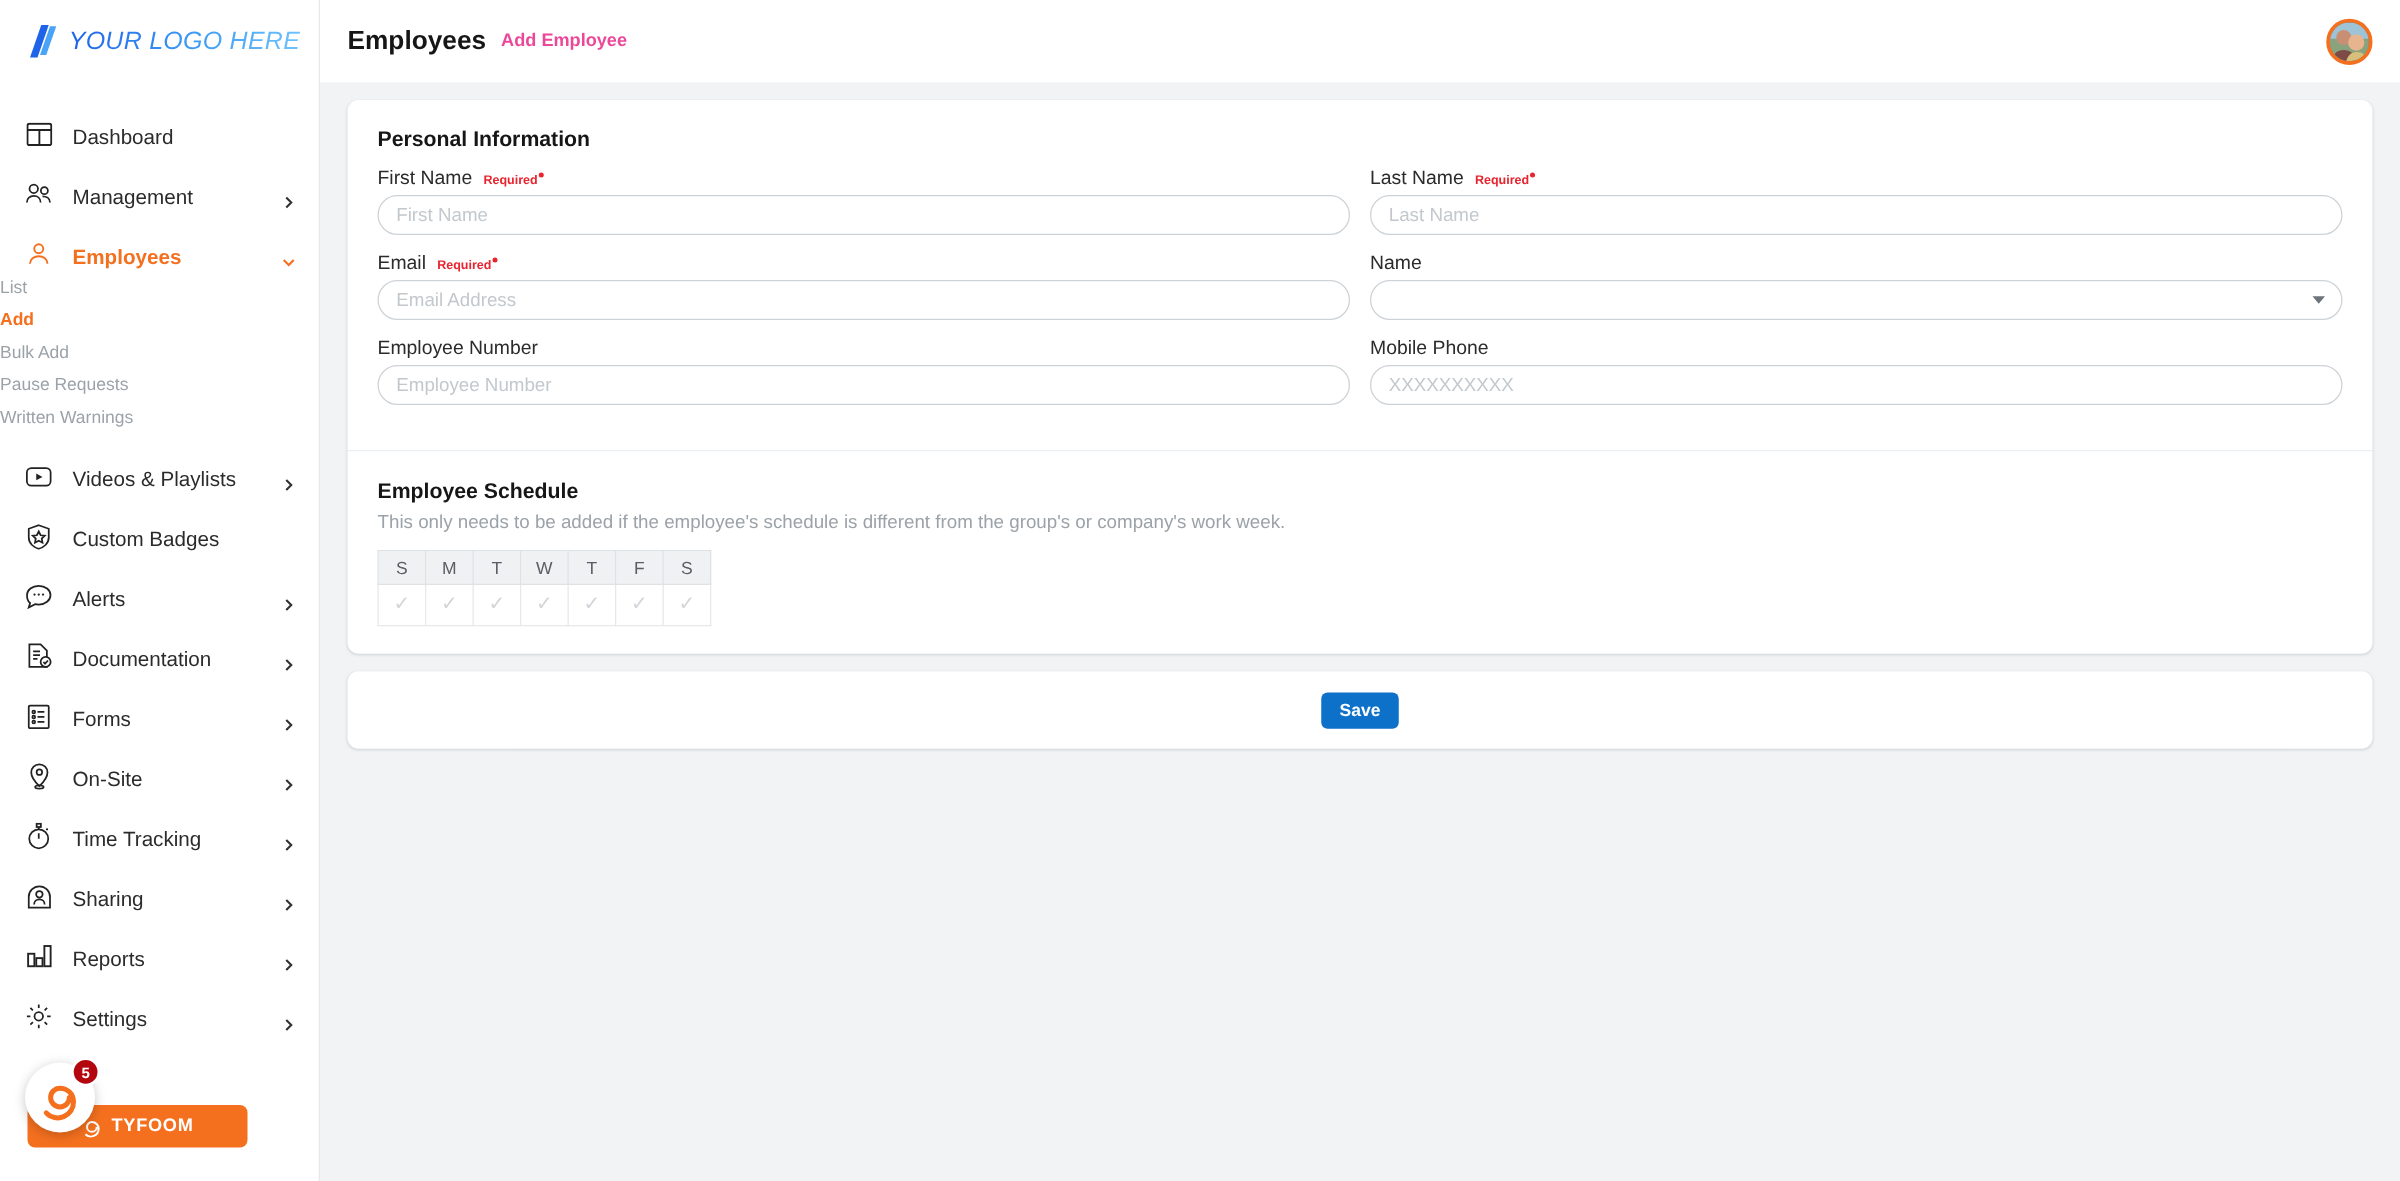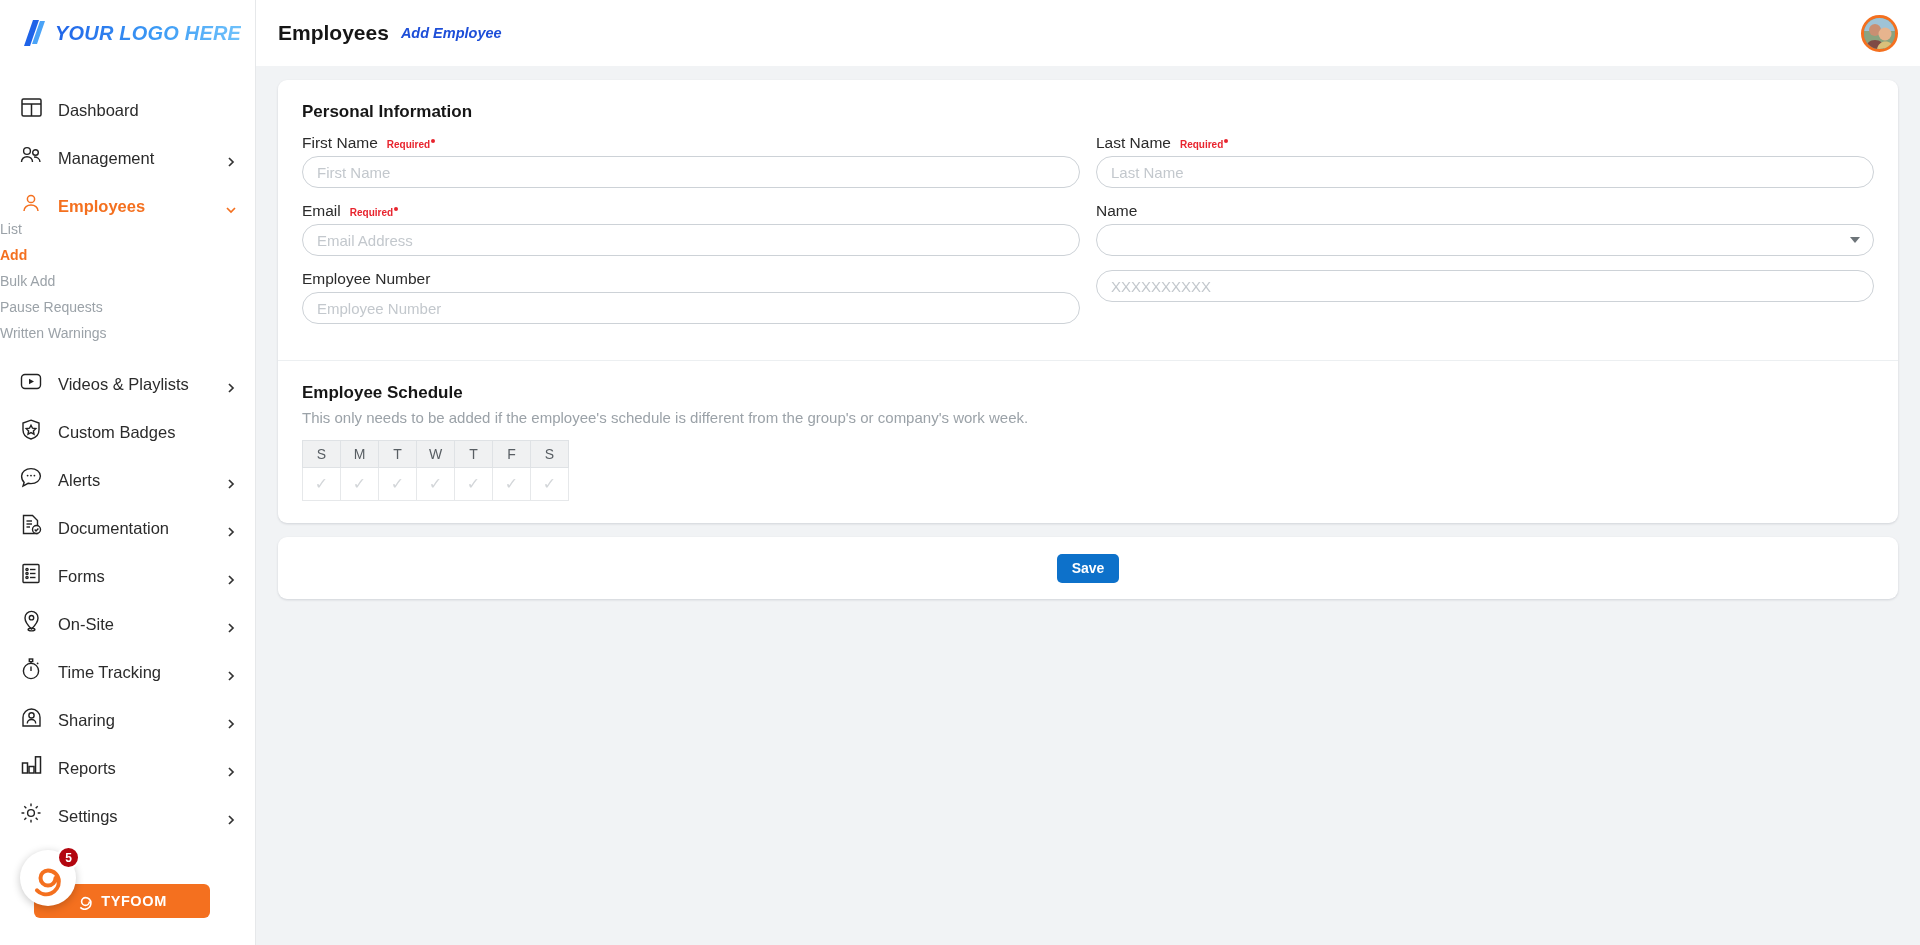--- a/index.html
+++ b/index.html
@@ -13,21 +13,21 @@
 
   
   .sidebar {
     width: 256px; height: 945px; background: #ffffff;
     border-right: 1px solid #e6e8ea;
     position: relative; flex: 0 0 256px;
   }
   .logo-row { height: 66px; display: flex; align-items: center; padding-left: 22px; }
   .logo-mark { width: 26px; height: 30px; flex: 0 0 26px; margin-right: 7px; }
   .logo-text {
-    font-size: 20px; font-weight: bold; font-style: italic;
+    font-size: 20px; font-weight: normal; font-style: italic;
     letter-spacing: .2px; color: #2f86ef;
     background: linear-gradient(90deg, #1f63e8 0%, #3c9bf5 55%, #6fc2fb 100%);
     -webkit-background-clip: text; background-clip: text; color: transparent;
   }
   .nav { padding-top: 6px; }
   .nav-item {
     display: flex; align-items: flex-end; height: 48px;
     padding: 0 18px 0 18px; cursor: pointer; position: relative;
   }
   .nav-ico { width: 26px; height: 26px; flex: 0 0 26px; display: flex; align-items: center; justify-content: center; }
@@ -39,21 +39,21 @@
   .sub { padding-left: 0; }
   .sub-item {
     height: 26px; display: flex; align-items: center;
     font-size: 14px; color: #9ba2a8; cursor: pointer;
   }
   .sub-item.active { color: #f4701f; font-weight: bold; }
 
   
   .tyfoom-wrap { position: absolute; left: 22px; bottom: 27px; width: 176px; height: 34px; }
   .tyfoom-btn {
-    position: absolute; left: 12px; bottom: 0; width: 176px; height: 34px;
+    position: absolute; left: 0; bottom: 0; width: 176px; height: 34px;
     background: #f4701f; border-radius: 6px;
     display: flex; align-items: center; justify-content: center;
     color: #fff; font-size: 14.5px; font-weight: bold; letter-spacing: .6px;
     cursor: pointer;
   }
   .tyfoom-btn .sp { margin-right: 7px; display: flex; }
   .tyfoom-bubble {
     position: absolute; left: -2px; bottom: 12px; width: 56px; height: 56px;
     border-radius: 50%; background: #fff;
     box-shadow: 0 2px 9px rgba(0,0,0,.22);
@@ -66,21 +66,21 @@
     align-items: center; justify-content: center; border: 2px solid #fff;
   }
 
   
   .main { flex: 1; height: 945px; display: flex; flex-direction: column; background: #f1f3f5; }
   .topbar {
     height: 66px; background: #fff; display: flex; align-items: center;
     padding: 0 22px 0 22px; flex: 0 0 66px;
   }
   .page-title { font-size: 21px; font-weight: bold; color: #161616; }
-  .page-sub { font-size: 14.5px; font-style: italic; font-weight: bold; color: #1d4ed8; margin-left: 12px; }
+  .page-sub { font-size: 14.5px; font-weight: bold; color: #ec4899; margin-left: 12px; }
   .spacer { flex: 1; }
   .avatar {
     width: 37px; height: 37px; border-radius: 50%;
     border: 3px solid #f4701f; overflow: hidden; cursor: pointer;
     background: #7e8c9a; position: relative;
   }
   .avatar svg { display: block; }
 
   .content { flex: 1; padding: 14px 22px 0 22px; overflow: hidden; }
   .card {
@@ -442,20 +442,23 @@
             </div>
 
             <div class="fld">
               <div class="fld-label-row">
                 <span class="fld-label">Employee Number</span>
               </div>
               <input class="inp" placeholder="Employee Number" style="">
             </div>
 
             <div class="fld">
+              <div class="fld-label-row">
+                <span class="fld-label">Mobile Phone</span>
+              </div>
               <input class="inp" placeholder="XXXXXXXXXX" style="">
             </div>
 
           </div>
         </div>
 
         <div class="divider"></div>
 
         <div class="card-pad">
           <div class="section-title sched">Employee Schedule</div>

